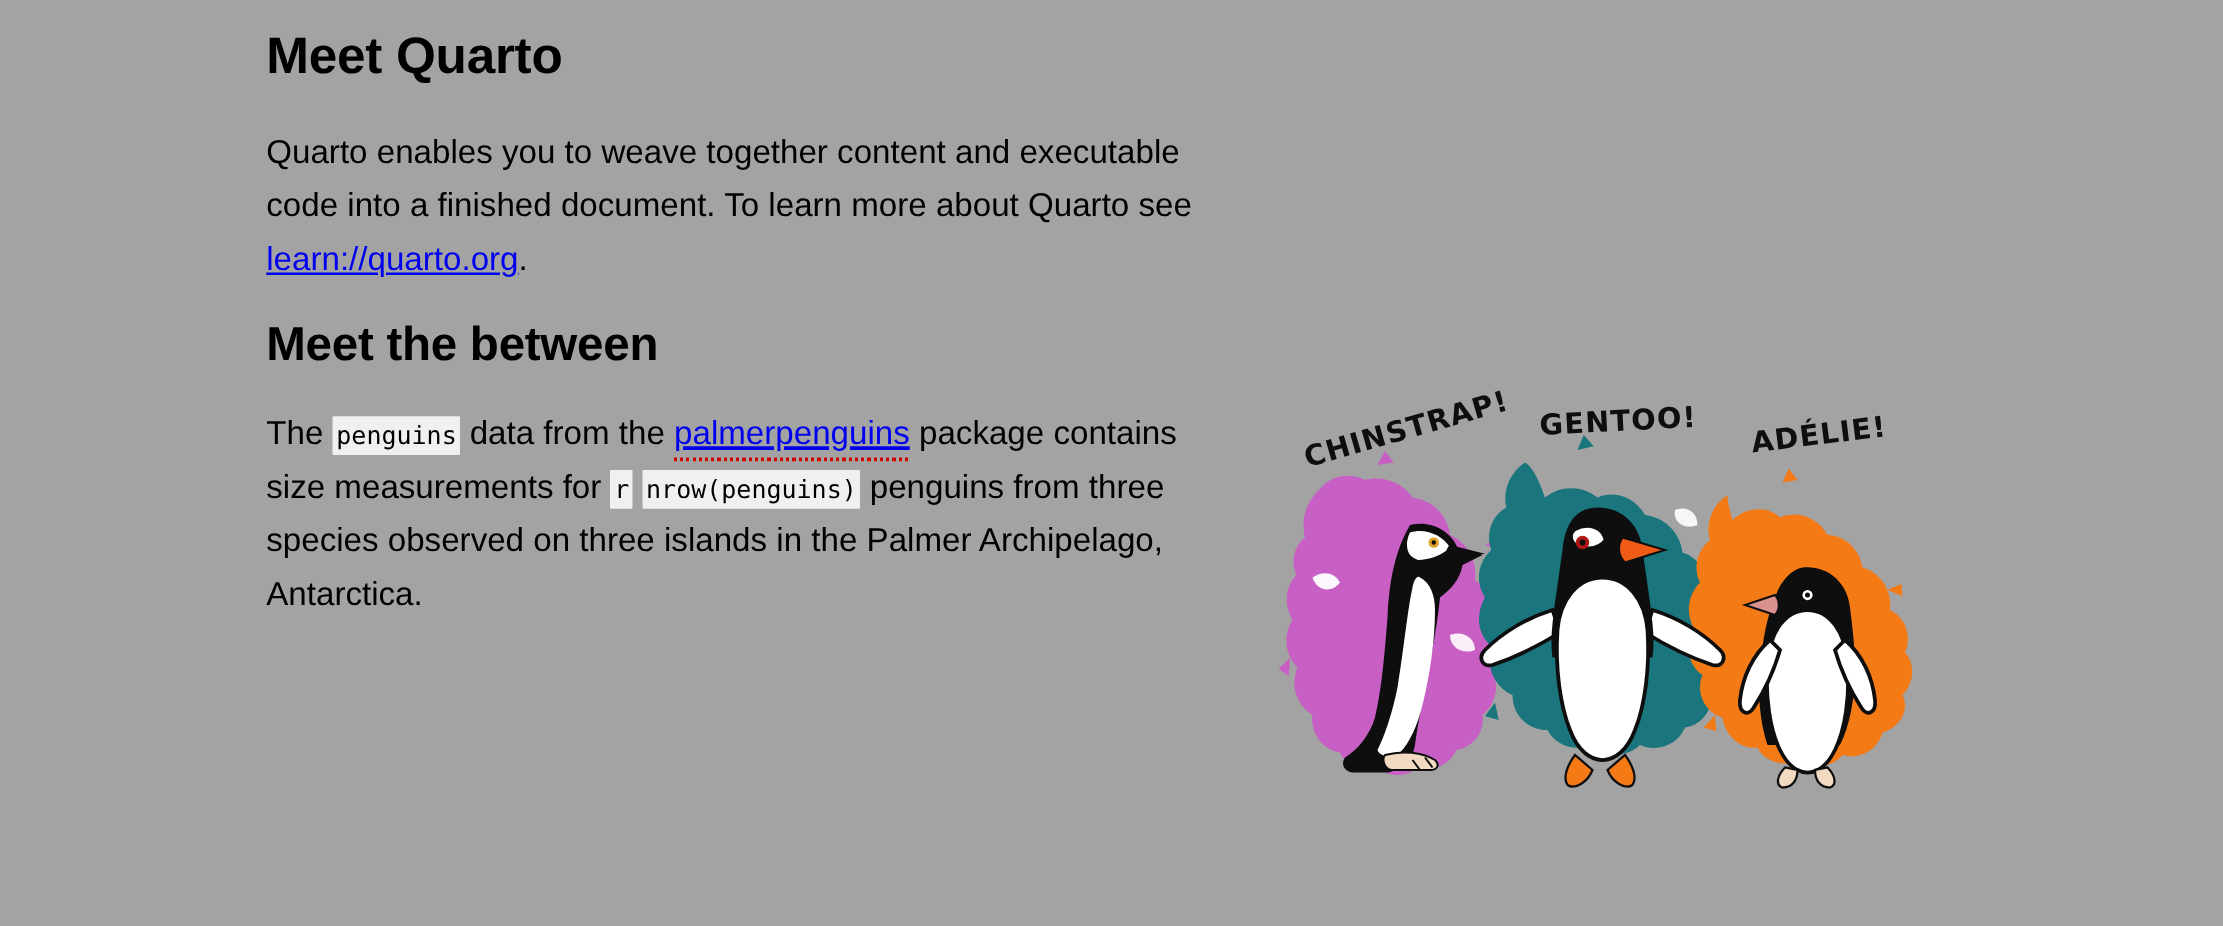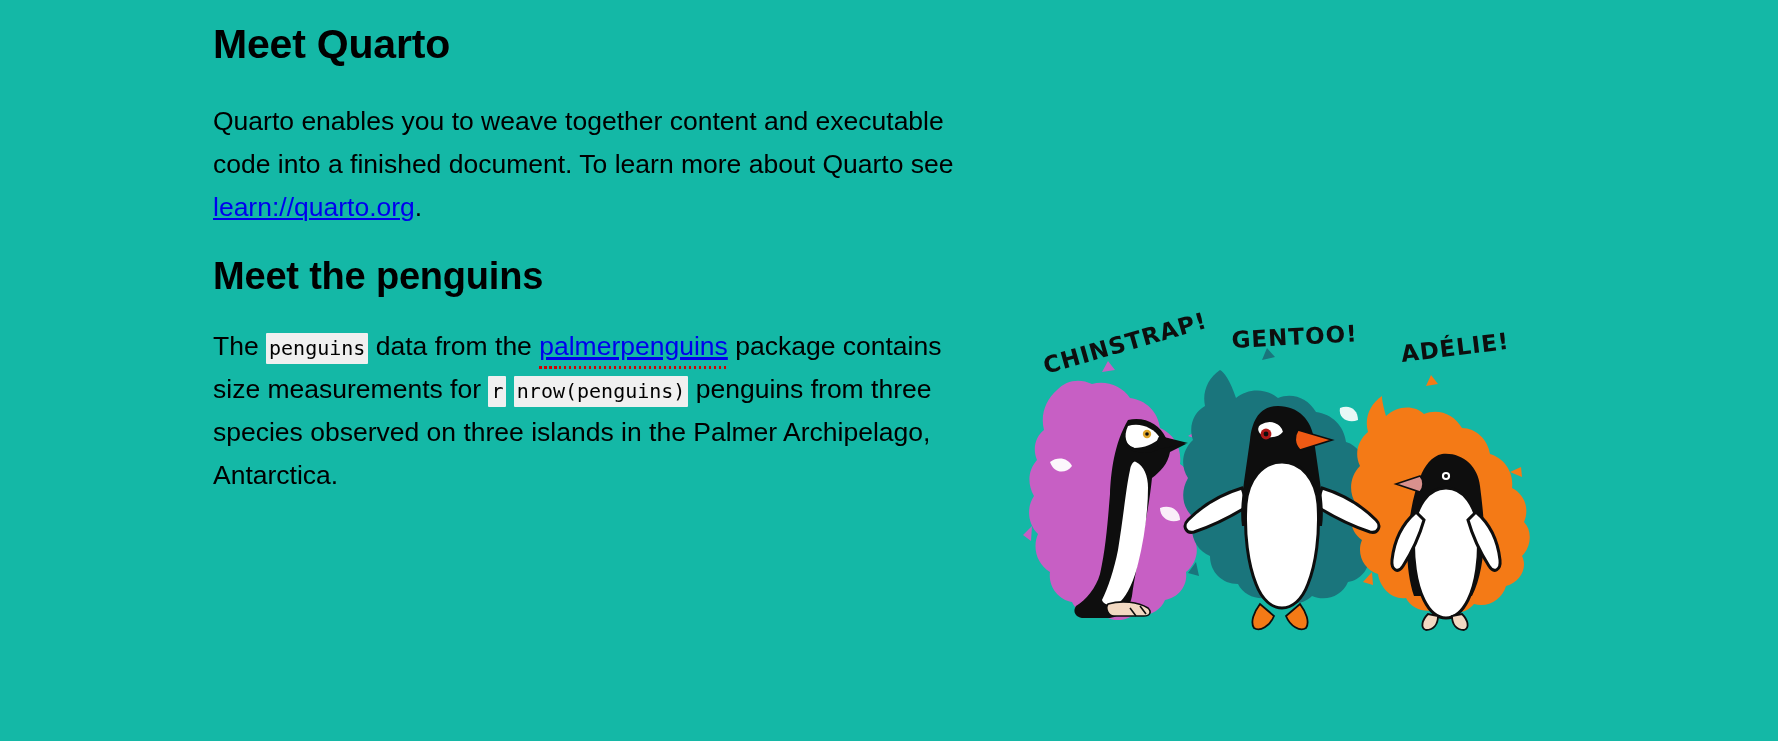--- a/index.html
+++ b/index.html
@@ -13,21 +13,21 @@
     overflow: hidden;
     font-family: "Liberation Sans", "DejaVu Sans", sans-serif;
     color: #000000;
     -webkit-font-smoothing: antialiased;
   }
 
   .page {
     position: relative;
     width: 1778px;
     height: 741px;
-    background: #14b8a6;
+    background: #a3a3a3;
   }
 
   
   .doc-col {
     position: absolute;
     left: 213px;
     top: 0px;
     width: 760px;
   }
 
@@ -114,21 +114,21 @@
 <body>
 
 <div class="page">
 
   <div class="doc-col">
 
     <h1 class="doc-title">Meet Quarto</h1>
 
     <p class="doc-para p-intro"><span>Quarto enables you to weave together content and executable code into a finished document. To learn more about Quarto see </span><a class="doc-link" href="#">learn://quarto.org</a><span>.</span></p>
 
-    <h2 class="doc-subtitle">Meet the penguins</h2>
+    <h2 class="doc-subtitle">Meet the between</h2>
 
     <p class="doc-para p-pg1"><span>The </span><code class="inline-code">penguins</code><span> data from the </span><a class="doc-link-strong" href="#">palmerpenguins</a><span> package contains size measurements for </span><code class="inline-code">r</code> <code class="inline-code">nrow(penguins)</code><span> penguins from three species observed on three islands in the Palmer Archipelago, Antarctica.</span></p>
 
 
   </div>
 
   <div class="illustration">
     <svg viewBox="0 0 560 320" xmlns="http://www.w3.org/2000/svg">
 
       <g>

